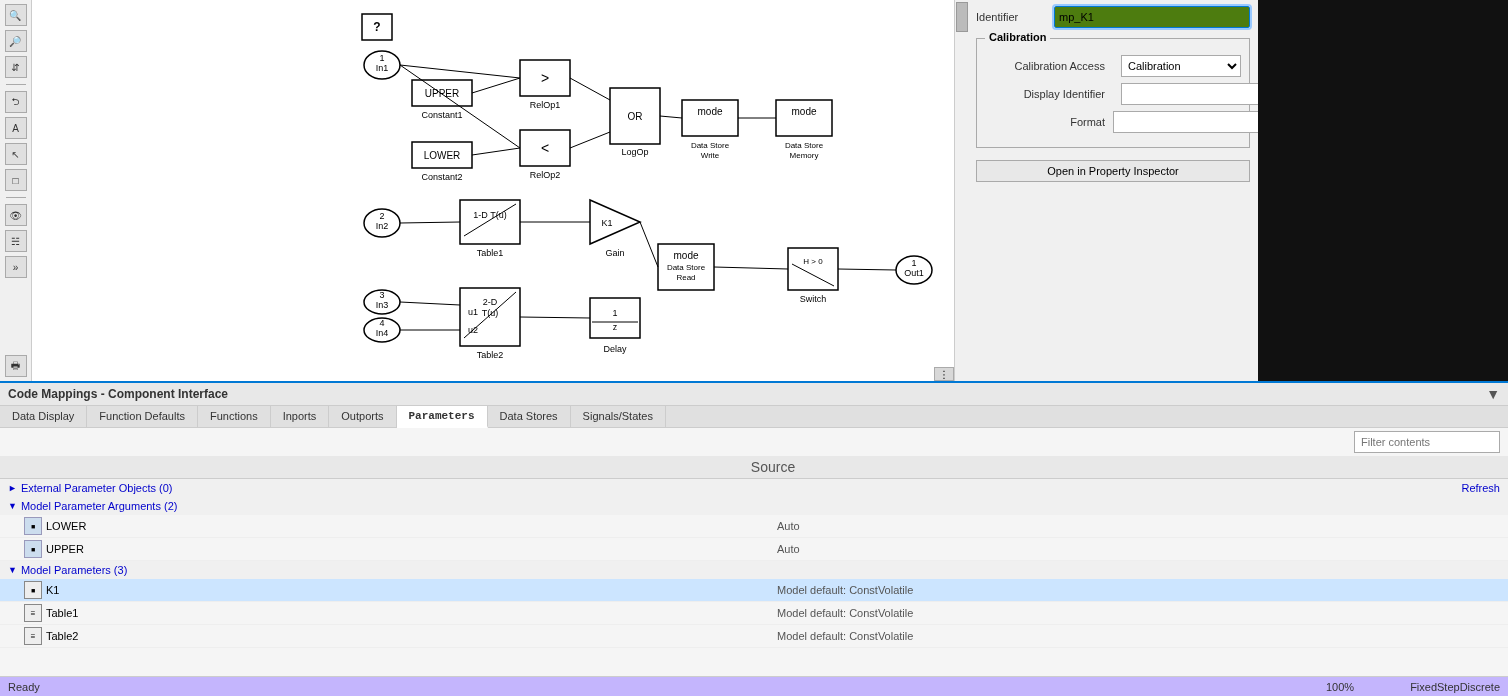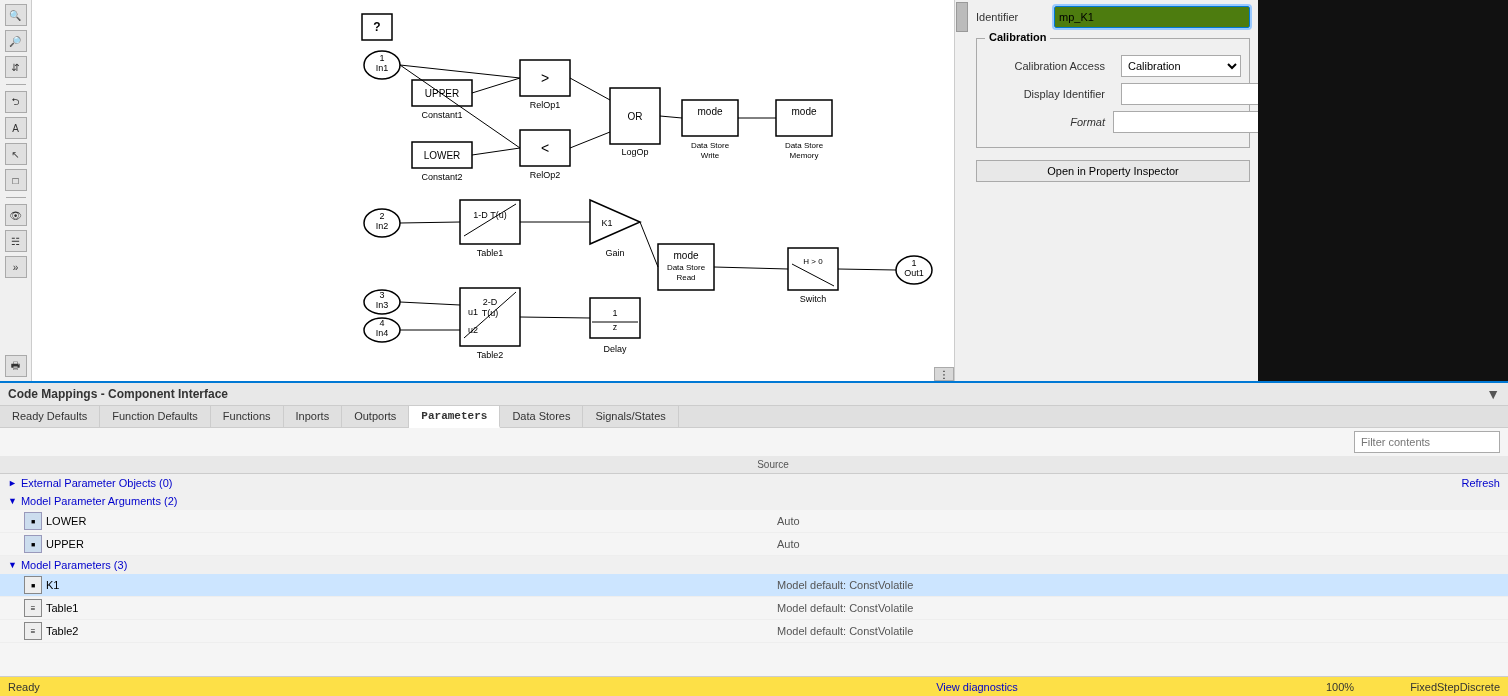--- a/index.html
+++ b/index.html
@@ -15,41 +15,41 @@
     .bottom-panel-header { background: #e8e8e8; border-bottom: 1px solid #ccc; padding: 3px 8px; display: flex; align-items: center; justify-content: space-between; }
     .panel-title { font-size: 12px; font-weight: bold; color: #333; }
     .panel-close { cursor: pointer; font-size: 14px; color: #555; }
     .tab-bar { display: flex; background: #e0e0e0; border-bottom: 1px solid #ccc; }
     .tab { padding: 4px 12px; font-size: 11px; cursor: pointer; border-right: 1px solid #ccc; color: #333; white-space: nowrap; }
     .tab.active { background: #fff; border-bottom: 2px solid #fff; margin-bottom: -1px; font-weight: bold; font-family: Liberation Mono, monospace; }
     .filter-row { padding: 3px 8px; display: flex; justify-content: flex-end; }
     .filter-input { width: 146px; height: 22px; border: 1px solid #aaa; padding: 2px 6px; font-size: 11px; color: #999; }
 
     .table-header { display: flex; background: #e8e8e8; border-bottom: 1px solid #ccc; padding: 3px 0; }
-    .col-source { flex: 1; padding-left: 38px; font-size: 10px; color: #555; text-align: center; }
+    .col-source { flex: 1; padding-left: 38px; font-size: 14px; color: #555; text-align: center; }
     .col-storage { flex: 1; font-size: 11px; color: #555; text-align: center; }
 
     .table-body { flex: 1; overflow-y: auto; }
     .group-header { padding: 3px 8px; font-size: 11px; color: #0000cc; cursor: pointer; background: #f0f0f0; display: flex; align-items: center; gap: 4px; }
     .group-header .triangle { font-size: 9px; }
     .refresh-link { color: #0000cc; cursor: pointer; margin-left: auto; }
     .table-row { display: flex; align-items: center; padding: 2px 0 2px 24px; border-bottom: 1px solid #eee; min-height: 22px; }
     .table-row.selected { background: #cce5ff; }
     .row-icon { width: 18px; height: 18px; border: 1px solid #888; background: #fff; margin-right: 4px; display: flex; align-items: center; justify-content: center; font-size: 7px; flex-shrink: 0; }
     .row-name { flex: 1; font-size: 11px; color: #000; }
     .row-value { flex: 1; font-size: 11px; color: #555; }
     .row-value.model-default { color: #555; }
     .prop-row { display: flex; align-items: center; gap: 8px; margin-bottom: 6px; }
     .prop-label { width: 130px; font-size: 11px; color: #333; text-align: right; flex-shrink: 0; }
     .prop-input { flex: 1; height: 22px; border: 1px solid #aaa; padding: 2px 4px; font-size: 11px; background: #fff; }
     .prop-select { flex: 1; height: 22px; border: 1px solid #aaa; padding: 1px 2px; font-size: 11px; background: #fff; }
     .open-prop-btn { width: 100%; padding: 4px; border: 1px solid #aaa; background: #e8e8e8; cursor: pointer; font-size: 11px; text-align: center; }
 
     
-    .status-bar { height: 20px; background: #fde047; border-top: 1px solid #ccc; display: flex; align-items: center; padding: 0 8px; font-size: 11px; color: #333; }
+    .status-bar { height: 20px; background: #c4b5fd; border-top: 1px solid #ccc; display: flex; align-items: center; padding: 0 8px; font-size: 11px; color: #333; }
     .status-ready { flex: 1; }
     .status-diag { flex: 1; text-align: center; color: #0000cc; cursor: pointer; }
     .status-zoom { width: 80px; text-align: center; }
     .status-mode { width: 120px; text-align: right; }
 
     
     svg.diagram-svg { position: absolute; top: 0; left: 0; width: 100%; height: 100%; pointer-events: none; }
     .full-layout { display: flex; flex-direction: column; height: 696px; width: 1508px; }
 
     .diagram-container { position: relative; flex: 1; background: #fff; overflow: hidden; }
@@ -225,21 +225,21 @@
             <option>NoCalibration</option>
           </select>
         </div>
 
         <div class="prop-row" style="margin-top:6px;">
           <span class="prop-label" style="width:120px;font-size:11px;text-align:right;margin-right:8px;">Display Identifier</span>
           <input type="text" class="prop-input" style="flex: 1 1 0%; height: 22px; border: 1px solid rgb(170, 170, 170); font-size: 11px;">
         </div>
 
         <div class="prop-row" style="margin-top:6px;">
-          <span class="prop-label" style="width:120px;font-size:11px;text-align:right;font-style:italic;">Format</span>
+          <span class="prop-label" style="width:120px;font-size:11px;text-align:right;">Format</span>
           <input type="text" class="prop-input" style="flex: 1 1 0%; height: 22px; border: 1px solid rgb(170, 170, 170); font-size: 11px;">
         </div>
 
       </div>
 
       <div style="padding:8px;">
         <button class="open-prop-btn">Open in Property Inspector</button>
       </div>
     </div>
 
@@ -247,21 +247,21 @@
   </div>
 
   <div class="bottom-panel">
 
     <div class="bottom-panel-header">
       <span class="panel-title">Code Mappings - Component Interface</span>
       <span class="panel-close">▼</span>
     </div>
 
     <div class="tab-bar">
-      <div class="tab">Ready Defaults</div>
+      <div class="tab">Data Display</div>
       <div class="tab">Function Defaults</div>
       <div class="tab">Functions</div>
       <div class="tab">Inports</div>
       <div class="tab">Outports</div>
       <div class="tab active">Parameters</div>
       <div class="tab">Data Stores</div>
       <div class="tab">Signals/States</div>
     </div>
 
     <div class="filter-row">
@@ -312,17 +312,16 @@
       <div class="table-row">
         <div class="row-icon" style="background:#eee;border-color:#888;font-size:8px;">≡</div>
         <span class="row-name">Table2</span>
         <span class="row-value model-default">Model default: ConstVolatile</span>
       </div>
     </div>
   </div>
 
   <div class="status-bar">
     <span class="status-ready">Ready</span>
-    <span class="status-diag">View diagnostics</span>
     <span class="status-zoom">100%</span>
     <span class="status-mode">FixedStepDiscrete</span>
   </div>
 </div>
 
 </body></html>

